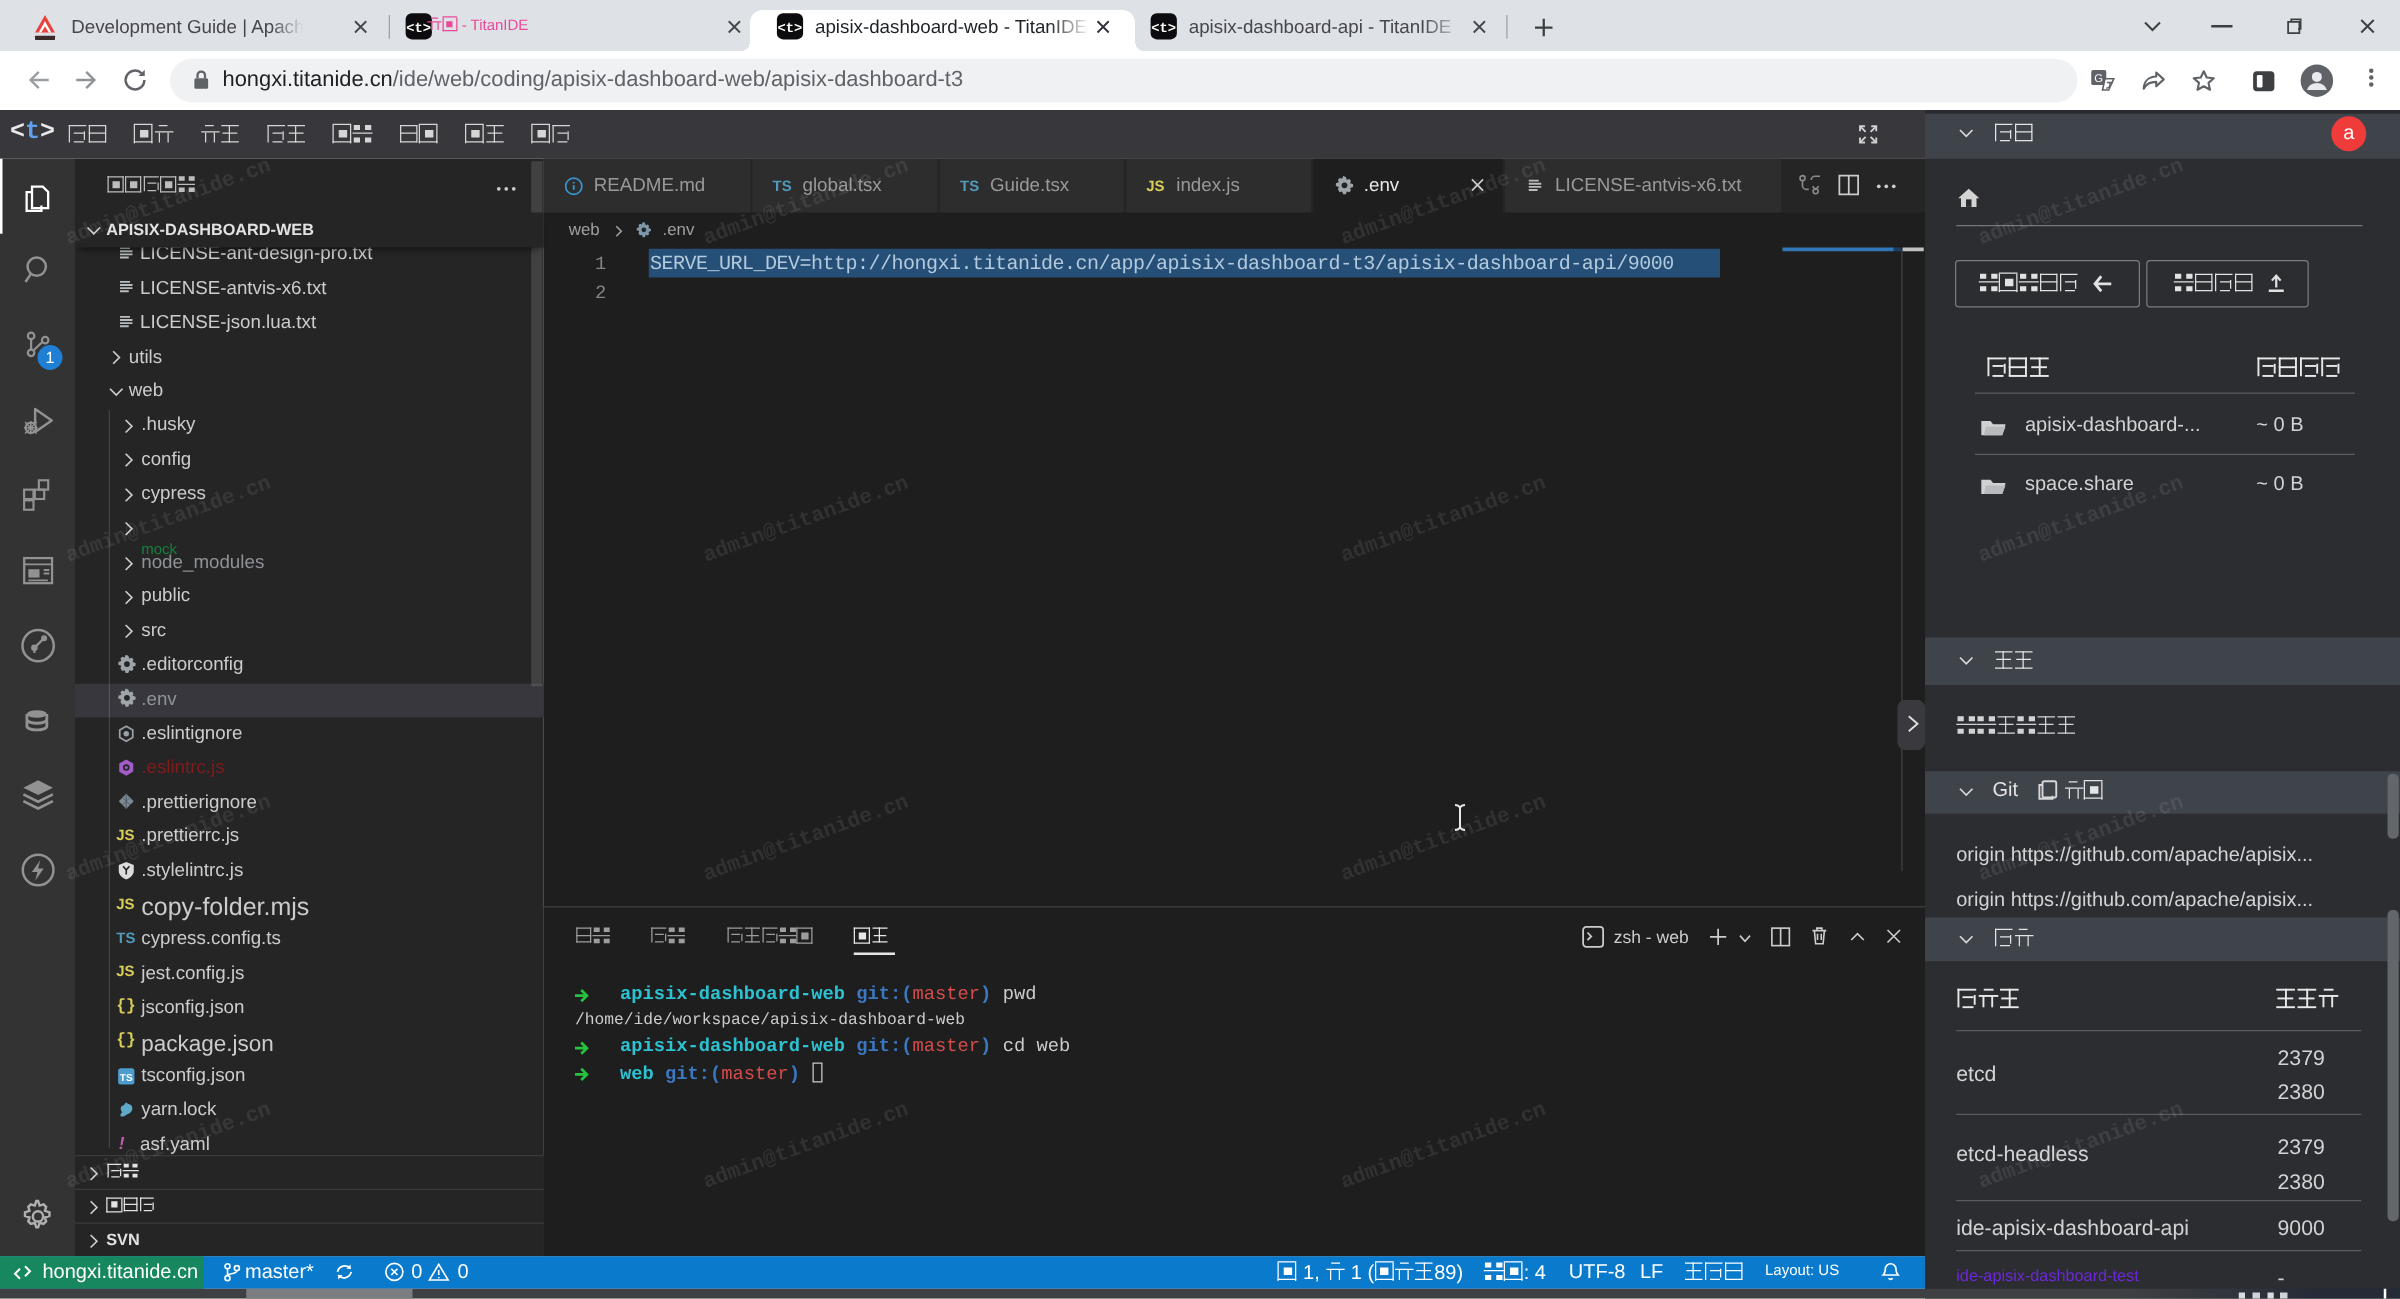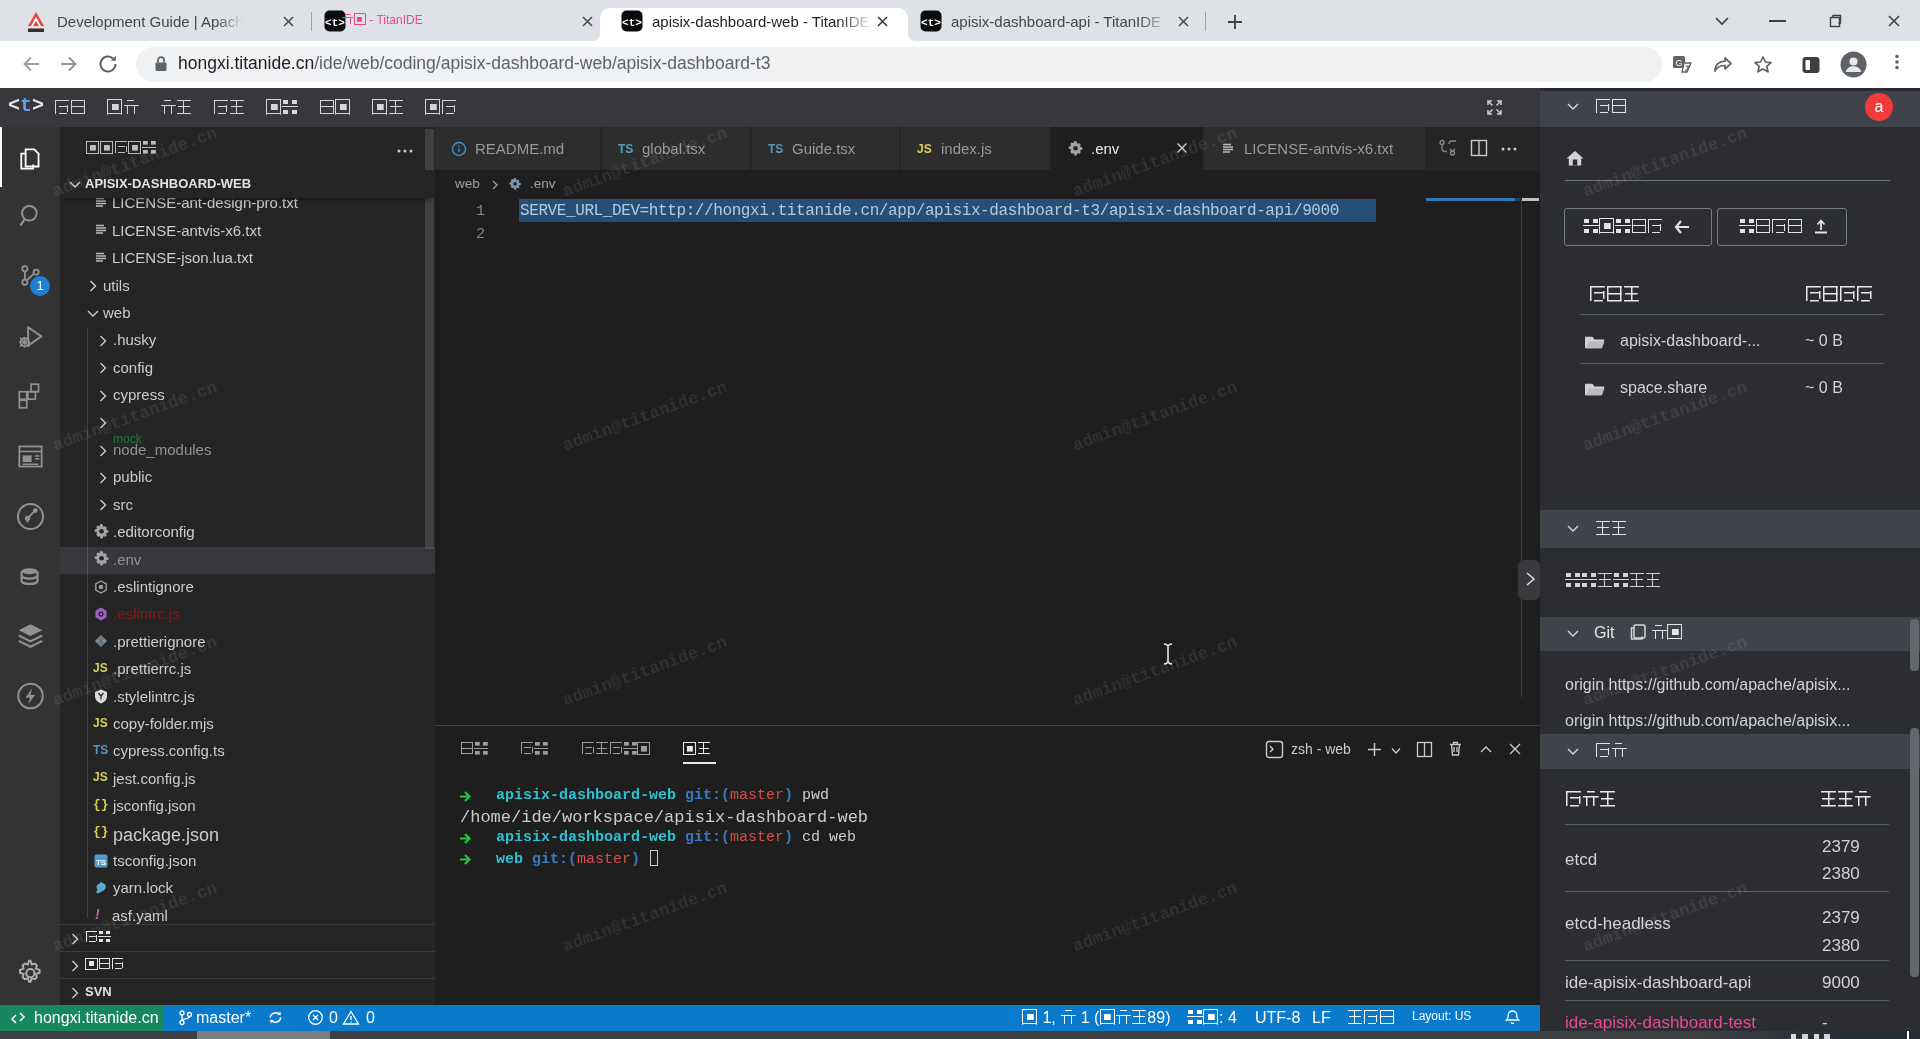--- a/index.html
+++ b/index.html
@@ -274,21 +274,21 @@
   </svg>
 <div class="a" style="left:113px;top:633px;font-size:15px;color:#cccccc">.prettierignore</div>
 <div class="a" style="left:93px;top:661px;font-size:12px;font-weight:bold;color:#d8ce57;font-family:'Liberation Sans'">JS</div>
 <div class="a" style="left:113px;top:660px;font-size:15px;color:#cccccc">.prettierrc.js</div>
 <svg class="a" style="left:93px;top:688px" width="16" height="16" viewBox="0 0 16 16">
     <path d="M8 1.5L14 4v4.5c0 3.2-2.5 5.5-6 7-3.5-1.5-6-3.8-6-7V4z" fill="#dcdcdc"></path>
     <path d="M5.5 5l2.5 3 2.5-3M8 8v3.5" stroke="#252526" stroke-width="1.3" fill="none"></path>
   </svg>
 <div class="a" style="left:113px;top:688px;font-size:15px;color:#cccccc">.stylelintrc.js</div>
 <div class="a" style="left:93px;top:716px;font-size:12px;font-weight:bold;color:#d8ce57;font-family:'Liberation Sans'">JS</div>
-<div class="a" style="left:113px;top:715px;font-size:15px;color:#cccccc">copy-folder.mjs</div>
+<div class="a" style="left:113px;top:715px;font-size:20px;color:#cccccc">copy-folder.mjs</div>
 <div class="a" style="left:93px;top:743px;font-size:12px;font-weight:bold;color:#519aba;font-family:'Liberation Sans'">TS</div>
 <div class="a" style="left:113px;top:742px;font-size:15px;color:#cccccc">cypress.config.ts</div>
 <div class="a" style="left:93px;top:770px;font-size:12px;font-weight:bold;color:#d8ce57;font-family:'Liberation Sans'">JS</div>
 <div class="a" style="left:113px;top:770px;font-size:15px;color:#cccccc">jest.config.js</div>
 <div class="a mono" style="left:93px;top:797px;font-size:13px;font-weight:bold;color:#d8ce57">{}</div>
 <div class="a" style="left:113px;top:797px;font-size:15px;color:#cccccc">jsconfig.json</div>
 <div class="a mono" style="left:93px;top:824px;font-size:13px;font-weight:bold;color:#d8ce57">{}</div>
 <div class="a" style="left:113px;top:825px;font-size:18px;color:#cccccc">package.json</div>
 <svg class="a" style="left:93px;top:853px" width="16" height="16" viewBox="0 0 16 16">
     <rect x="1.5" y="1.5" width="13" height="13" rx="2" fill="#4d9ccd"></rect>
@@ -421,21 +421,21 @@
 <svg class="a" style="left:459px;top:790px" width="15" height="13" viewBox="0 0 15 13">
     <path d="M1 6.5h8M6 2l4.5 4.5L6 11" stroke="#27c23f" stroke-width="2.2" fill="none"></path>
   </svg>
 <svg class="a" style="left:459px;top:832px" width="15" height="13" viewBox="0 0 15 13">
     <path d="M1 6.5h8M6 2l4.5 4.5L6 11" stroke="#27c23f" stroke-width="2.2" fill="none"></path>
   </svg>
 <svg class="a" style="left:459px;top:853px" width="15" height="13" viewBox="0 0 15 13">
     <path d="M1 6.5h8M6 2l4.5 4.5L6 11" stroke="#27c23f" stroke-width="2.2" fill="none"></path>
   </svg>
 <div class="a mono" style="left:460px;top:787px;font-size:15px;white-space:pre"><span style="color:#27c23f;font-weight:bold">  </span><span style="color:#2dc2d2;font-weight:bold">  apisix-dashboard-web</span><span style="color:#3b78c2;font-weight:bold"> git:(</span><span style="color:#d44c4c">master</span><span style="color:#3b78c2;font-weight:bold">)</span><span style="color:#cccccc"> pwd</span></div>
-<div class="a mono" style="left:460px;top:808px;font-size:17px;color:#cccccc;white-space:pre">/home/ide/workspace/apisix-dashboard-web</div>
+<div class="a mono" style="left:460px;top:808px;font-size:13px;color:#cccccc;white-space:pre">/home/ide/workspace/apisix-dashboard-web</div>
 <div class="a mono" style="left:460px;top:829px;font-size:15px;white-space:pre"><span style="color:#27c23f;font-weight:bold">  </span><span style="color:#2dc2d2;font-weight:bold">  apisix-dashboard-web</span><span style="color:#3b78c2;font-weight:bold"> git:(</span><span style="color:#d44c4c">master</span><span style="color:#3b78c2;font-weight:bold">)</span><span style="color:#cccccc"> cd web</span></div>
 <div class="a mono" style="left:460px;top:850px;font-size:15px;white-space:pre"><span style="color:#27c23f;font-weight:bold">  </span><span style="color:#2dc2d2;font-weight:bold">  web</span><span style="color:#3b78c2;font-weight:bold"> git:(</span><span style="color:#d44c4c">master</span><span style="color:#3b78c2;font-weight:bold">)</span><span style="color:#cccccc"> </span><span style="display:inline-block;width:8px;height:16px;border:1px solid #cccccc;vertical-align:-3px;margin-left:1px"></span></div>
 <div class="a" style="left:1540px;top:88px;width:380px;height:951px;background:#2b2d31"></div>
 <div class="a" style="left:1540px;top:88px;width:380px;height:3px;background:#2a2b2e"></div>
 <div class="a" style="left:1540px;top:91px;width:380px;height:36px;background:#3f434a"></div>
 <svg class="a" style="left:1566px;top:100px" width="14" height="14" viewBox="0 0 14 14">
     <path d="M2 4l5 5 5-5" stroke="#d8d8d8" stroke-width="1.4" fill="none"></path>
   </svg>
 <div class="a" style="left:1595px;top:98px;font-size:16px;color:#e4e4e4"><i class="k k6"></i><i class="k k1"></i></div>
 <div class="a" style="left:1865px;top:93px;width:28px;height:28px;border-radius:50%;background:#f03b3b;color:#fff;font-size:16px;text-align:center;line-height:28px">a</div>
@@ -498,21 +498,21 @@
 <div class="a" style="left:1820px;top:790px;font-size:17px;font-weight:bold;color:#e8e8e8"><i class="k k2"></i><i class="k k2"></i><i class="k k4"></i></div>
 <div class="a" style="left:1565px;top:824px;width:324px;height:1px;background:#595c60"></div>
 <div class="a" style="left:1565px;top:850px;font-size:17px;color:#d2d3d4">etcd</div>
 <div class="a" style="left:1822px;top:837px;font-size:17px;color:#d2d3d4">2379</div>
 <div class="a" style="left:1822px;top:864px;font-size:17px;color:#d2d3d4">2380</div>
 <div class="a" style="left:1565px;top:914px;font-size:17px;color:#d2d3d4">etcd-headless</div>
 <div class="a" style="left:1822px;top:908px;font-size:17px;color:#d2d3d4">2379</div>
 <div class="a" style="left:1822px;top:936px;font-size:17px;color:#d2d3d4">2380</div>
 <div class="a" style="left:1565px;top:973px;font-size:17px;color:#d2d3d4">ide-apisix-dashboard-api</div>
 <div class="a" style="left:1822px;top:973px;font-size:17px;color:#d2d3d4">9000</div>
-<div class="a" style="left:1565px;top:1013px;font-size:17px;color:#ec4899">ide-apisix-dashboard-test</div>
+<div class="a" style="left:1565px;top:1013px;font-size:13px;color:#6d28d9">ide-apisix-dashboard-test</div>
 <div class="a" style="left:1822px;top:1013px;font-size:17px;color:#d2d3d4">-</div>
 <div class="a" style="left:1565px;top:891px;width:324px;height:1px;background:#595c60"></div>
 <div class="a" style="left:1565px;top:960px;width:324px;height:1px;background:#595c60"></div>
 <div class="a" style="left:1565px;top:1000px;width:324px;height:1px;background:#595c60"></div>
 <div class="a" style="left:1910px;top:619px;width:9px;height:52px;background:#63666b;border-radius:4px"></div>
 <div class="a" style="left:1910px;top:728px;width:9px;height:249px;background:#63666b;border-radius:4px"></div>
 <div class="a" style="left:0;top:1005px;width:1540px;height:26px;background:#0a7acc"></div>
 <div class="a" style="left:0;top:1005px;width:163px;height:26px;background:#17875f"></div>
 <svg class="a" style="left:10px;top:1010px" width="16" height="16" viewBox="0 0 16 16">
     <path d="M10 3l4 4-4 4M6 13L2 9l4-4" stroke="#fff" stroke-width="1.6" fill="none"></path>

